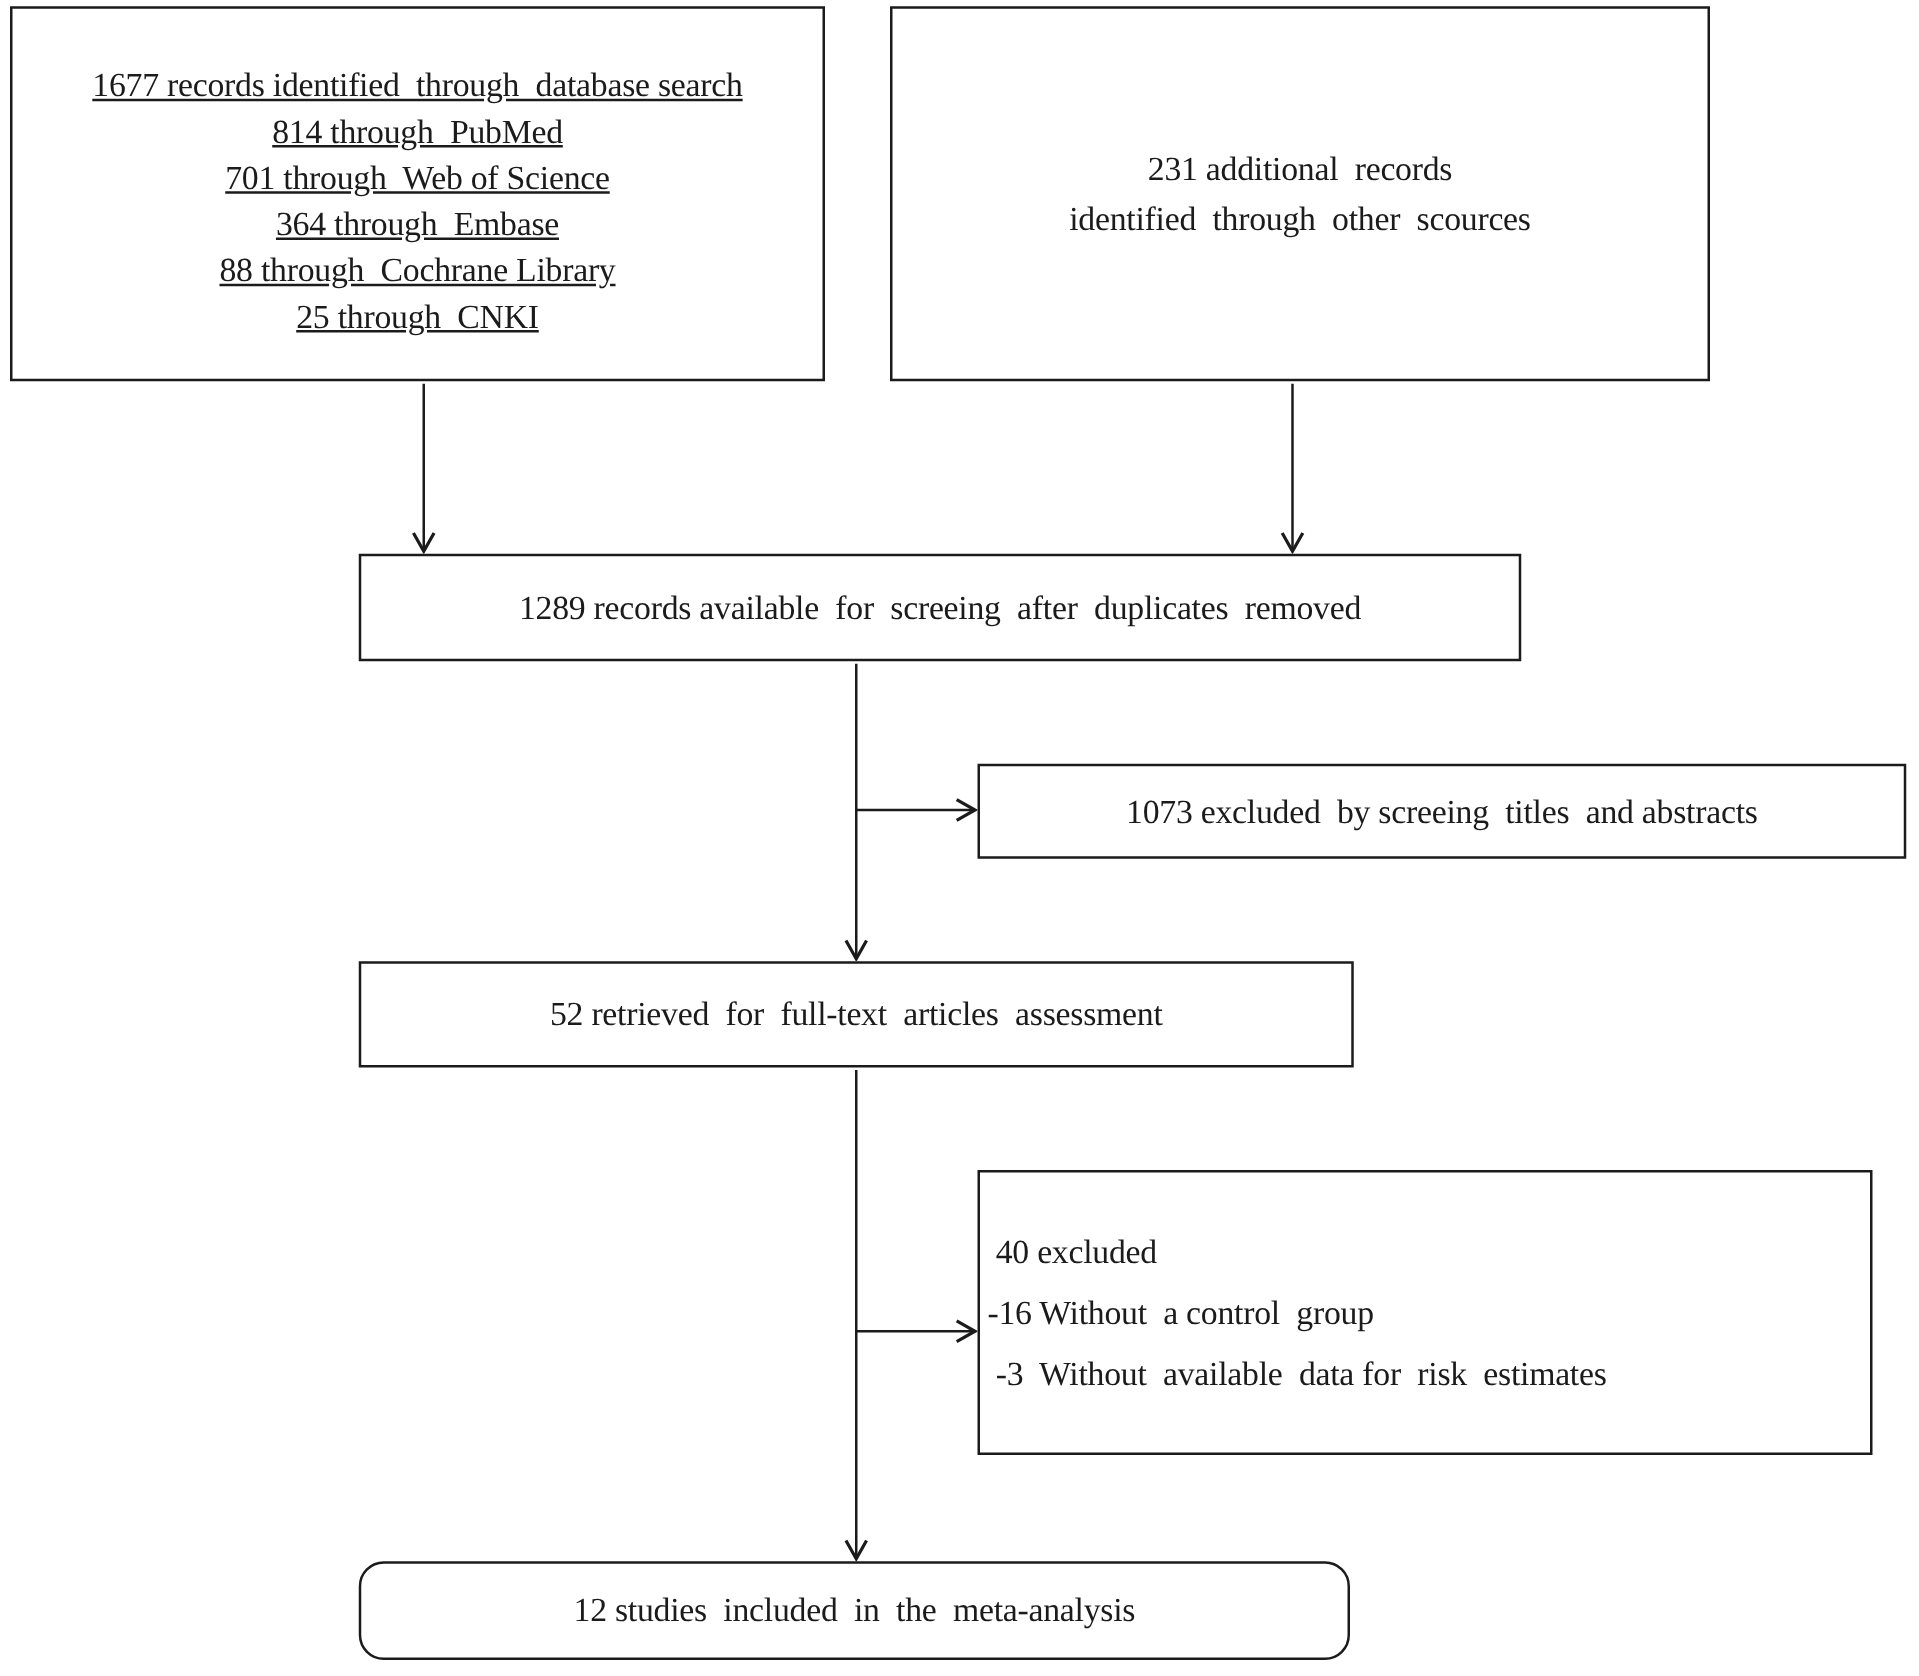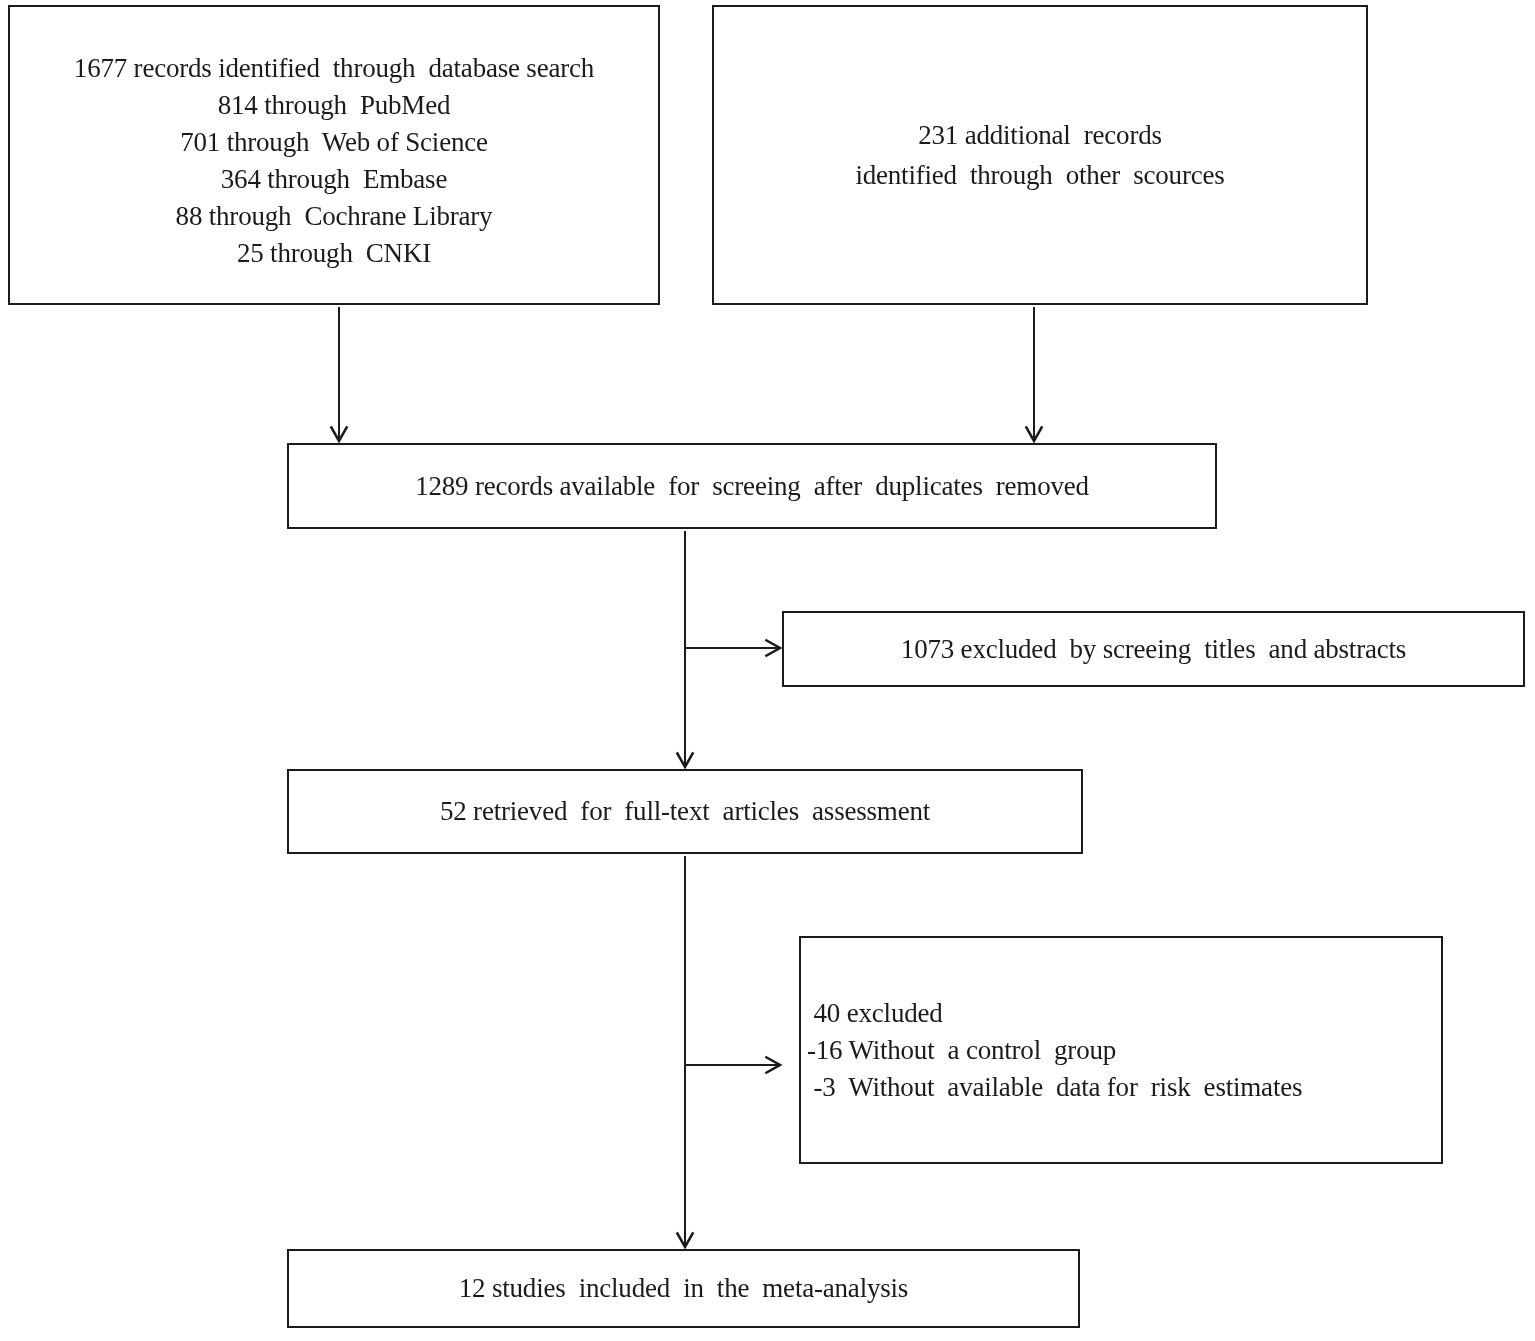--- a/index.html
+++ b/index.html
@@ -27,27 +27,27 @@
     flex-direction: column;
     justify-content: center;
     font-size: 27px;
     line-height: 37px;
     white-space: pre-wrap;
     letter-spacing: -0.2px;
   }
   .box.center { align-items: center; text-align: center; }
   .box.left   { align-items: flex-start; text-align: left; padding-left: 6px; }
 
-  .box-identification      { left: 8px;   top: 5px;    width: 652px; height: 300px; padding-top: 12px; }
+  .box-identification      { left: 8px;   top: 5px;    width: 652px; height: 300px; padding-top: 12px; text-decoration: underline; }
   .box-additional          { left: 712px; top: 5px;    width: 656px; height: 300px; line-height: 40px; }
   .box-screening           { left: 287px; top: 443px;  width: 930px; height: 86px; }
   .box-excluded-screening  { left: 782px; top: 611px;  width: 743px; height: 76px; }
   .box-full-text           { left: 287px; top: 769px;  width: 796px; height: 85px; }
-  .box-excluded-full-text  { left: 799px; top: 936px;  width: 644px; height: 228px; }
-  .box-included            { left: 287px; top: 1249px; width: 793px; height: 79px; }
+  .box-excluded-full-text  { left: 782px; top: 936px;  width: 716px; height: 228px; gap: 12px; }
+  .box-included            { left: 287px; top: 1249px; width: 793px; height: 79px; border-radius: 20px; }
 
   .txt-line { min-height: 37px; }
 </style>
 </head>
 <body>
 
 <div class="canvas">
 
   <svg class="arrows" viewBox="0 0 1535 1341" xmlns="http://www.w3.org/2000/svg">
     <defs>

